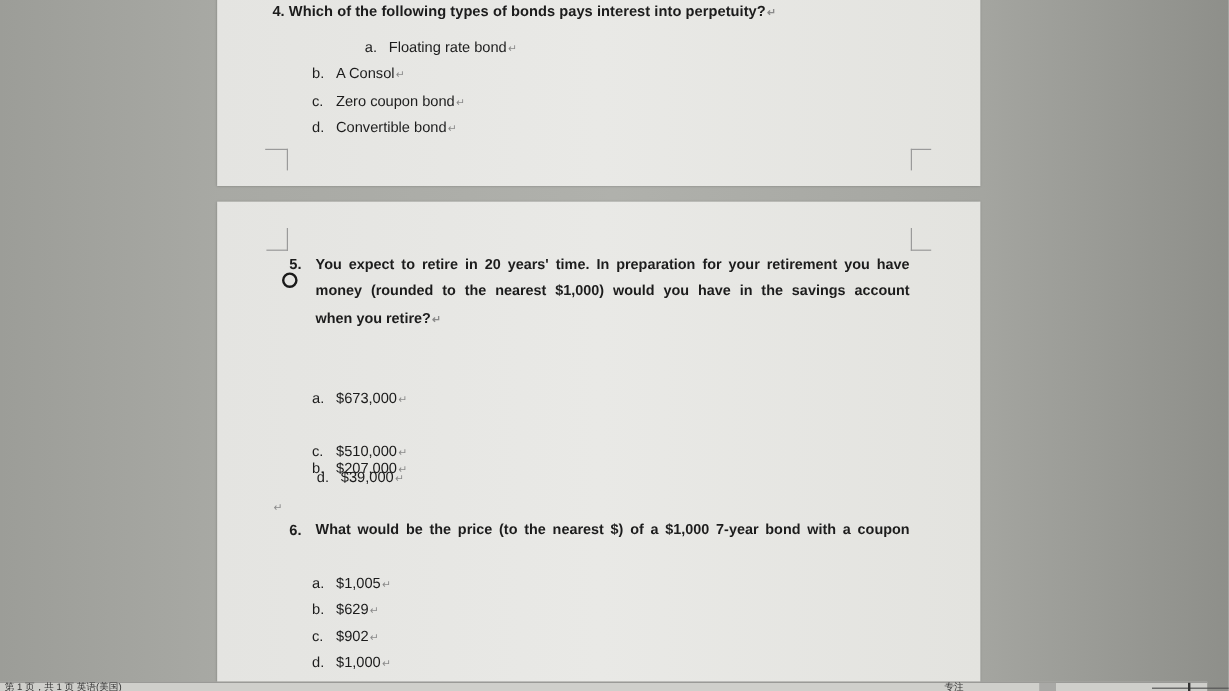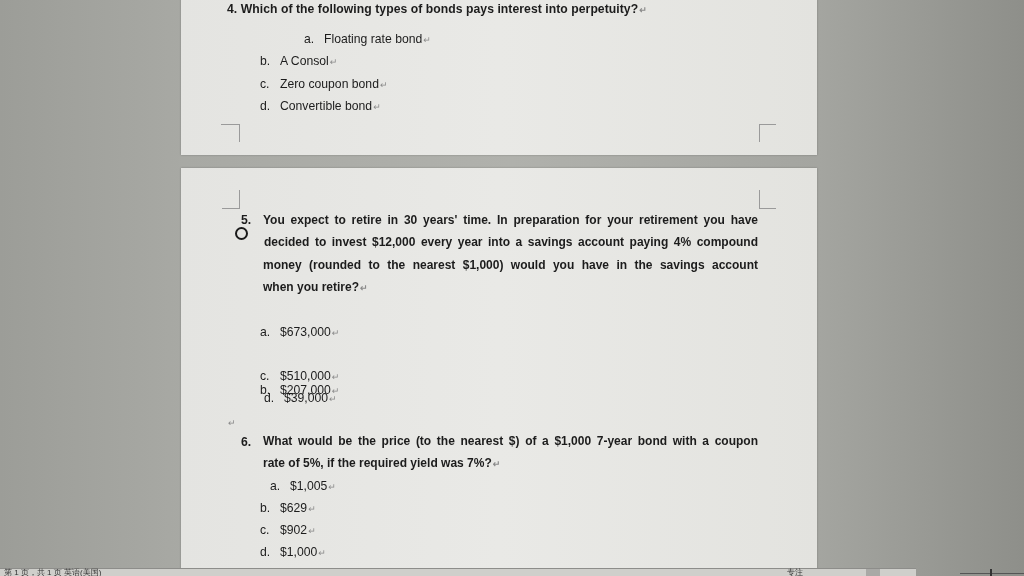--- a/index.html
+++ b/index.html
@@ -18,21 +18,21 @@
   .q-title{position:absolute;font-weight:bold;font-size:12.2px;letter-spacing:0.05px;white-space:nowrap;}
   .q-body{position:absolute;font-weight:bold;font-size:12px;line-height:22.3px;text-align:justify;}
   .q-body .line{display:block;white-space:nowrap;text-align:justify;text-align-last:justify;}
   .q-body .line.last{text-align-last:left;}
   .opt{position:absolute;font-size:12.2px;white-space:nowrap;}
   .opt .letter{display:inline-block;width:20px;}
   .mark{color:#8a8a8a;font-size:9px;margin-left:1px;}
   .crop{position:absolute;border-color:#9a9a9a;border-style:solid;border-width:0;}
   .circle{position:absolute;width:9px;height:9px;border:2px solid #1a1a1a;border-radius:50%;}
   .statusbar{
-    position:absolute;left:0;top:568px;width:916px;height:8px;
+    position:absolute;left:0;top:568px;width:1006px;height:8px;
     background:#cfcfcb;border-top:1px solid #8d8d8a;
   }
   .sb-item{position:absolute;top:0;font-size:8px;color:#333;line-height:8px;white-space:nowrap;}
   .sb-btn{position:absolute;top:0;width:14px;height:8px;}
   .sb-btn.active{background:#a9a9a6;}
   .zoom-track{position:absolute;top:4px;left:960px;width:64px;height:1px;background:#555;}
   .zoom-thumb{position:absolute;top:0;left:990px;width:2px;height:8px;background:#333;}
 </style>
 </head>
 <body>
@@ -61,22 +61,21 @@
 
 <div class="page" id="page2">
 
   <div class="crop" style="left:41px;top:22px;width:17px;height:18px;border-bottom-width:1px;border-right-width:1px;"></div>
   <div class="crop" style="left:578px;top:22px;width:16px;height:18px;border-bottom-width:1px;border-left-width:1px;"></div>
 
   <div class="circle" style="left:54px;top:59px;"></div>
 
   <div class="q-title" style="left:60px;top:45px;">5.</div>
   <div class="q-body" style="left:82px;top:41px;width:495px;">
-    <span class="line">You expect to retire in 30 years' time. In preparation for your retirement you have</span>
-    <span class="line" style="margin-left:1px;">decided to invest $12,000 every year into a savings account paying 4% compound</span>
+    <span class="line">You expect to retire in 20 years' time. In preparation for your retirement you have</span>
     <span class="line">money (rounded to the nearest $1,000) would you have in the savings account</span>
     <span class="line last"><span>when you retire?</span><span class="mark">↵</span></span>
   </div>
 
   <div class="opt" style="left:79px;top:157px;">
     <span class="letter">a.</span><span>$673,000</span><span class="mark">↵</span>
   </div>
   <div class="opt" style="left:79px;top:179px;margin-top:36px;">
     <span class="letter">b.</span><span>$207,000</span><span class="mark">↵</span>
   </div>
@@ -87,24 +86,23 @@
     <span class="letter">d.</span><span>$39,000</span><span class="mark">↵</span>
   </div>
 
   <div class="opt" style="left:46px;top:247px;">
     <span class="mark">↵</span>
   </div>
 
   <div class="q-title" style="left:60px;top:267px;">6.</div>
   <div class="q-body" style="left:82px;top:262px;width:495px;">
     <span class="line">What would be the price (to the nearest $) of a $1,000 7-year bond with a coupon</span>
-    <span class="line last"><span>rate of 5%, if the required yield was 7%?</span><span class="mark">↵</span></span>
   </div>
 
-  <div class="opt" style="left:79px;top:311px;margin-left:10px;">
+  <div class="opt" style="left:79px;top:311px;">
     <span class="letter">a.</span><span>$1,005</span><span class="mark">↵</span>
   </div>
   <div class="opt" style="left:79px;top:333px;">
     <span class="letter">b.</span><span>$629</span><span class="mark">↵</span>
   </div>
   <div class="opt" style="left:79px;top:355px;">
     <span class="letter">c.</span><span>$902</span><span class="mark">↵</span>
   </div>
   <div class="opt" style="left:79px;top:377px;">
     <span class="letter">d.</span><span>$1,000</span><span class="mark">↵</span>

